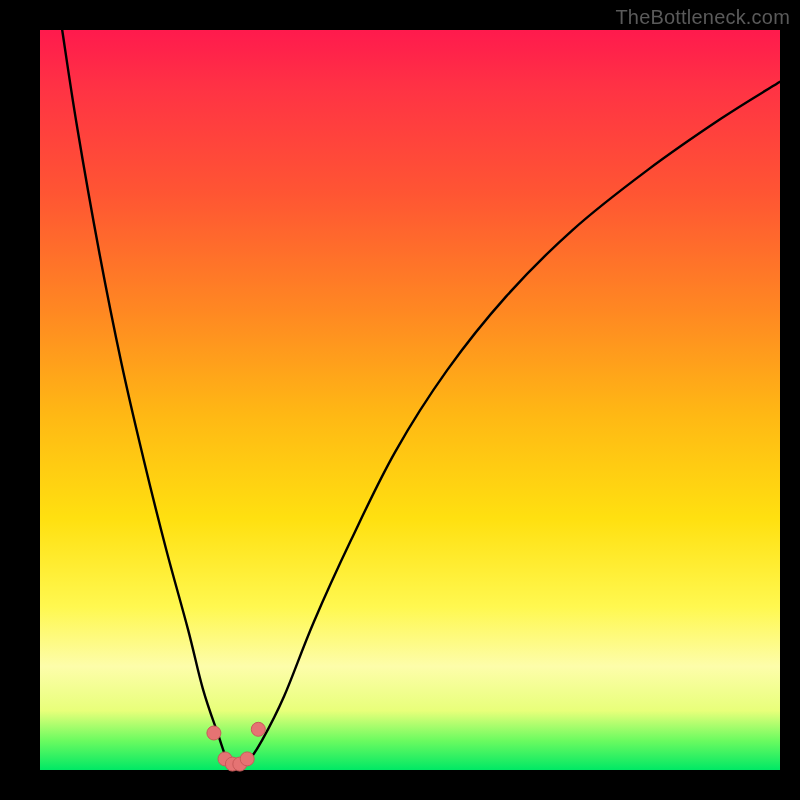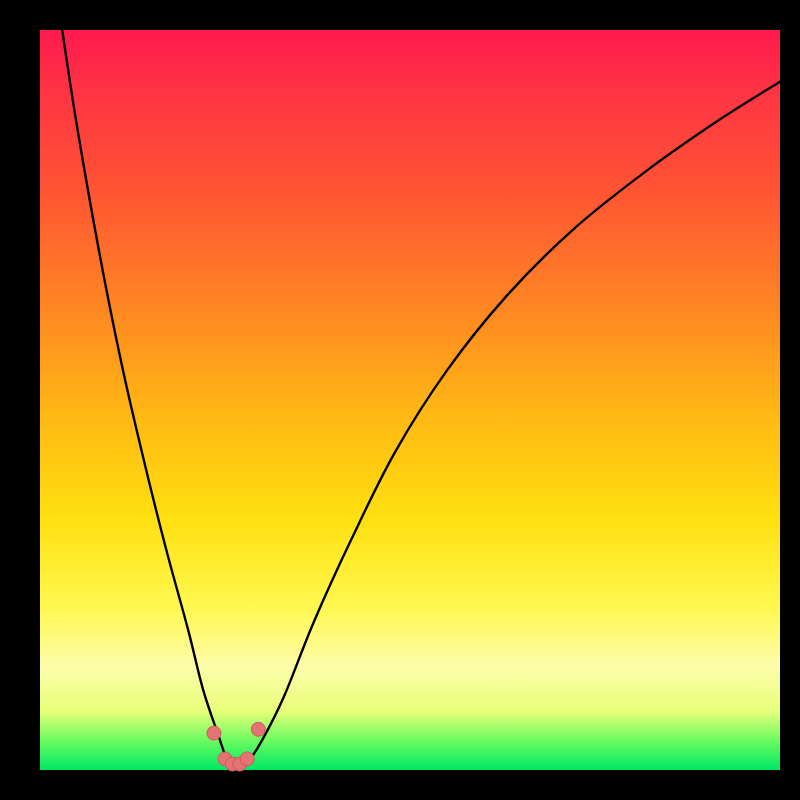--- a/index.html
+++ b/index.html
@@ -65,13 +65,14 @@
       <g id="markers">
           <circle cx="173.90" cy="703.00" r="7" fill="#e57373" stroke="#c95a5a" stroke-width="1"></circle>
           <circle cx="185.00" cy="728.90" r="7" fill="#e57373" stroke="#c95a5a" stroke-width="1"></circle>
           <circle cx="192.40" cy="734.08" r="7" fill="#e57373" stroke="#c95a5a" stroke-width="1"></circle>
           <circle cx="199.80" cy="734.08" r="7" fill="#e57373" stroke="#c95a5a" stroke-width="1"></circle>
           <circle cx="207.20" cy="728.90" r="7" fill="#e57373" stroke="#c95a5a" stroke-width="1"></circle>
           <circle cx="218.30" cy="699.30" r="7" fill="#e57373" stroke="#c95a5a" stroke-width="1"></circle>
         </g>
     </svg>
   </div>
+  <div class="watermark">TheBottleneck.com</div>
 </div>
 
 </body></html>

